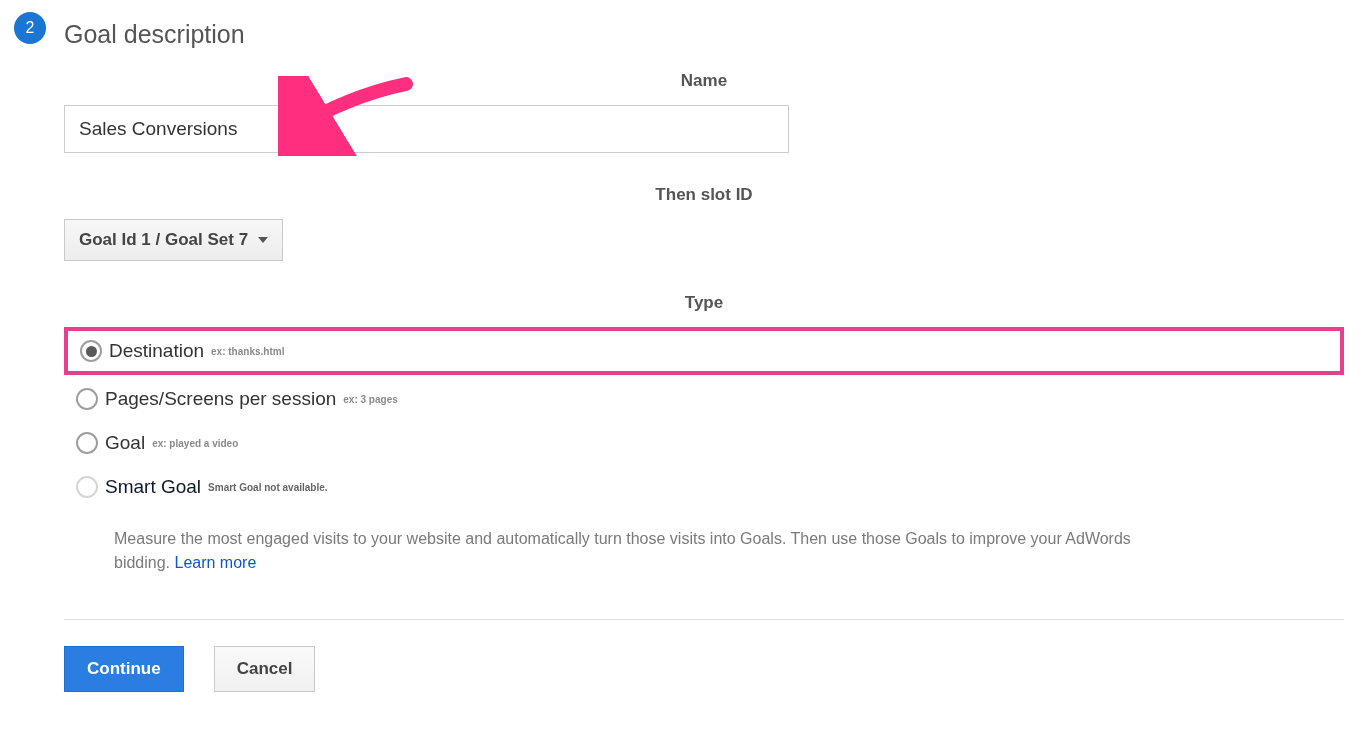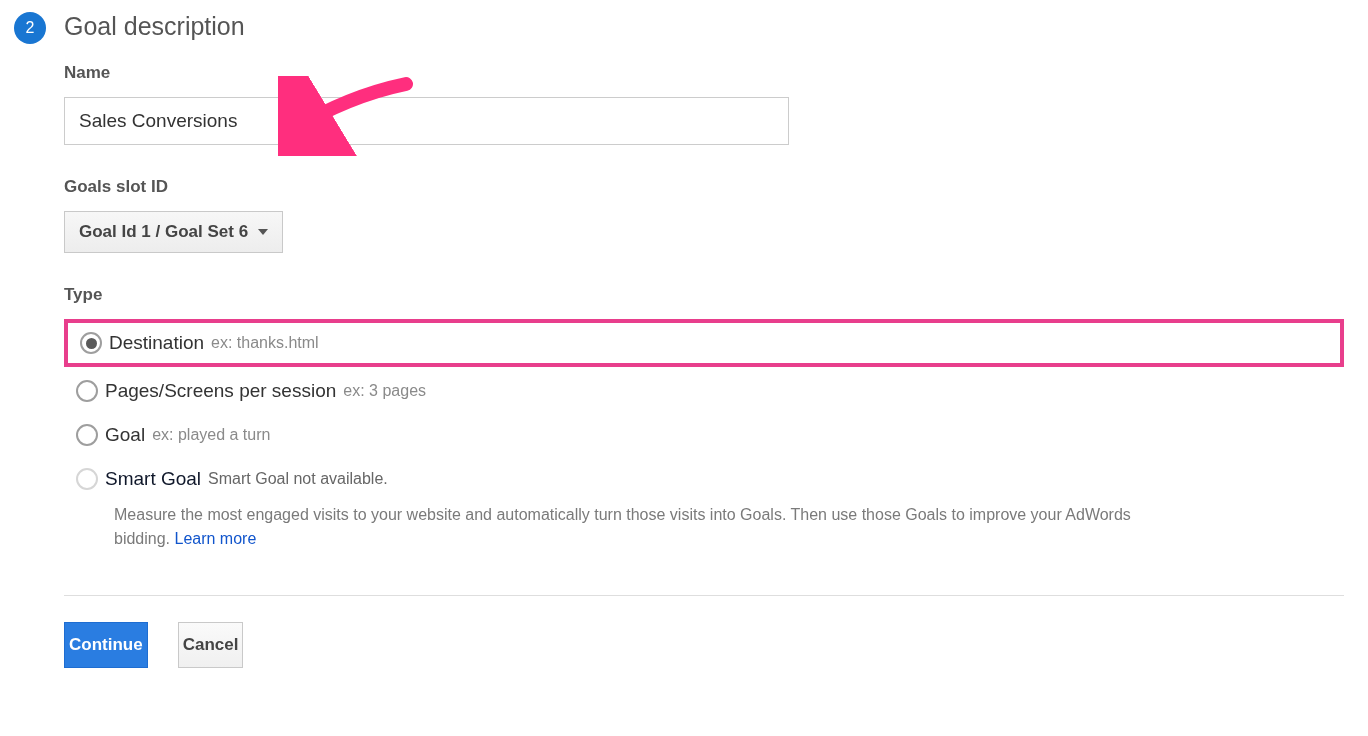--- a/index.html
+++ b/index.html
@@ -28,34 +28,35 @@
     color: #fff;
     display: flex;
     align-items: center;
     justify-content: center;
     font-size: 16px;
     font-weight: 400;
   }
   .content {
     position: absolute;
     left: 50px;
-    top: 0;
+    top: 8px;
     width: 1280px;
   }
   .section-title {
     font-size: 25px;
     color: #555;
     font-weight: 400;
     margin-bottom: 22px;
   }
   .field-label {
     font-size: 17px;
     font-weight: 700;
     color: #555;
     margin-bottom: 14px;
+    text-align: center;
   }
   .text-input {
     width: 725px;
     height: 48px;
     border: 1px solid #ccc;
     padding: 0 14px;
     font-size: 19px;
     color: #333;
     margin-bottom: 32px;
     font-family: inherit;
@@ -109,27 +110,28 @@
   }
   .radio-circle.disabled {
     border-color: #d6d6d6;
   }
   .radio-label {
     font-size: 19px;
     color: #333;
   }
   .radio-label.disabled { color: #0f172a; }
   .radio-hint {
-    font-size: 16px;
+    font-size: 10px;
     color: #8a8a8a;
+    font-weight: bold;
   }
   .radio-hint.dark { color: #666; }
   .smart-desc {
     margin-left: 50px;
-    margin-top: 4px;
+    margin-top: 20px;
     font-size: 16px;
     color: #7a7a7a;
     line-height: 1.5;
     max-width: 1060px;
   }
   .learn-more {
     color: #1155cc;
     cursor: pointer;
   }
   .divider {
@@ -139,21 +141,21 @@
   }
   .button-row {
     margin-top: 26px;
     display: flex;
     gap: 30px;
   }
   .btn {
     font-family: inherit;
     font-size: 17px;
     font-weight: 700;
-    padding: 12px 4px;
+    padding: 12px 22px;
     border: 1px solid transparent;
     cursor: pointer;
   }
   .btn-primary {
     background: #2a7de1;
     border-color: #1e6dd1;
     color: #fff;
   }
   .btn-secondary {
     background: linear-gradient(#fafafa,#f0f0f0);
@@ -176,24 +178,24 @@
   <div class="step-badge">
     <span>2</span>
   </div>
 
   <div class="content">
     <div class="section-title">Goal description</div>
 
     <div class="field-label">Name</div>
     <input class="text-input" type="text" value="Sales Conversions" style="">
 
-    <div class="field-label">Goals slot ID</div>
+    <div class="field-label">Then slot ID</div>
     <div class="field-goal-slot">
       <button class="dropdown-btn">
-        <span>Goal Id 1 / Goal Set 6</span>
+        <span>Goal Id 1 / Goal Set 7</span>
         <span class="caret-down"></span>
       </button>
     </div>
 
     <div class="field-label">Type</div>
 
     <div class="type-options">
       <div class="radio-row highlighted">
         <span class="radio-circle selected"></span>
         <span class="radio-label">Destination</span>
@@ -203,21 +205,21 @@
 
       <div class="radio-row">
         <span class="radio-circle"></span>
         <span class="radio-label">Pages/Screens per session</span>
         <span class="radio-hint">ex: 3 pages</span>
       </div>
 
       <div class="radio-row">
         <span class="radio-circle"></span>
         <span class="radio-label">Goal</span>
-        <span class="radio-hint">ex: played a turn</span>
+        <span class="radio-hint">ex: played a video</span>
       </div>
 
       <div class="radio-row">
         <span class="radio-circle disabled"></span>
         <span class="radio-label disabled">Smart Goal</span>
         <span class="radio-hint dark">Smart Goal not available.</span>
       </div>
 
       <div class="smart-desc">
         <span>Measure the most engaged visits to your website and automatically turn those visits into Goals. Then use those Goals to improve your AdWords bidding. </span><span class="learn-more">Learn more</span>

